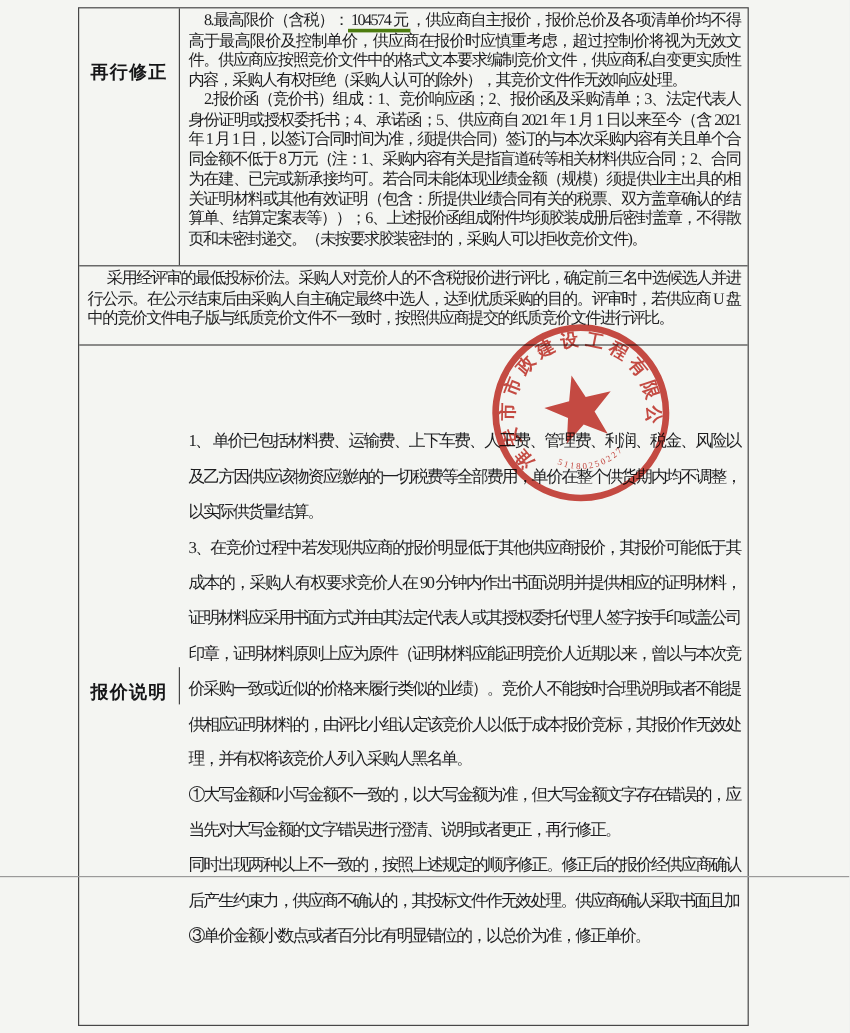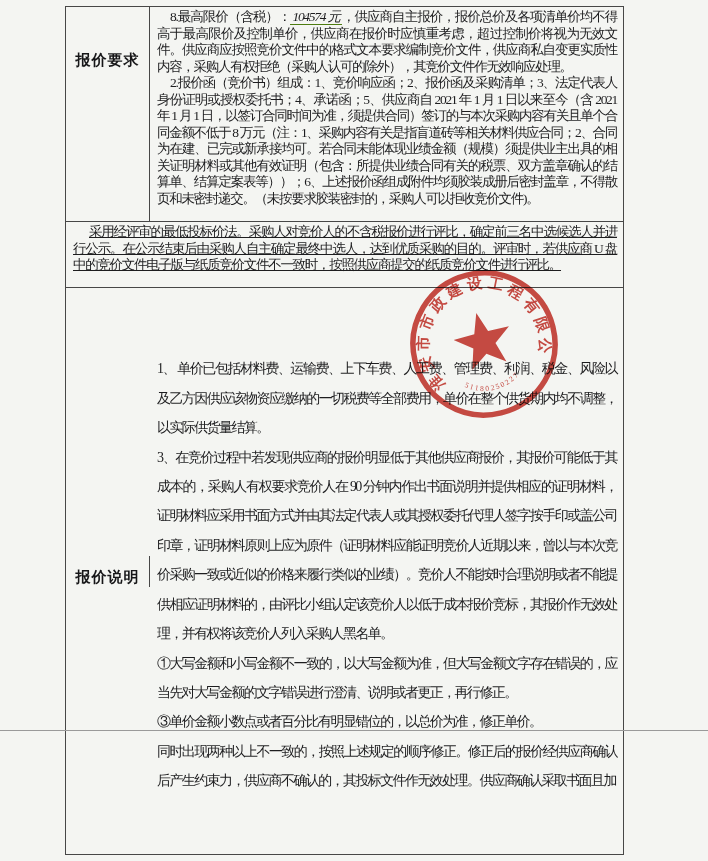--- a/index.html
+++ b/index.html
@@ -13,59 +13,59 @@
   .row-3{flex:1;border-bottom:none;align-items:center;}
   .label-cell{width:84px;flex-shrink:0;border-right:1.6px solid #474747;box-sizing:border-box;
         font-weight:bold;font-size:15px;color:#161618;}
   .label-1{padding-top:44px;text-align:center;letter-spacing:1px;}
   .label-2{padding:8px 2px 0 4px;line-height:28px;letter-spacing:0.5px;}
   .label-3{padding-top:12px;text-align:center;letter-spacing:1px;}
   .content-cell{flex:1;overflow:hidden;box-sizing:border-box;text-align:justify;}
   .content-1{padding:2px 6px 0 7px;font-size:13.5px;line-height:16.5px;letter-spacing:-1.3px;}
   .content-1 p{margin:0;text-indent:13px;}
   .content-2{padding:2px 6px 0 7px;font-size:13.5px;line-height:16.5px;letter-spacing:-1.3px;}
-  .content-2 p{margin:0;text-indent:16px;text-decoration:underline;}
+  .content-2 p{margin:0;text-indent:16px;}
   .content-3{padding:8px 6px 0 7px;font-size:14px;line-height:29.4px;letter-spacing:-1.6px;}
   .content-3 p{margin:0;}
-  .uline{border-bottom:1px solid #4d7c0f;padding:0 2px;font-style:italic;}
+  .uline{border-bottom:3px solid #4d7c0f;padding:0 2px;}
   .page-break-line{position:absolute;left:0;top:730px;width:708px;height:1px;
         background:#9a9a9a;z-index:6;}
   .stamp{position:absolute;left:406px;top:266px;width:156px;height:156px;z-index:5;
         opacity:.82;mix-blend-mode:multiply;transform:rotate(-14deg);}
   .stamp text{font-family:"Liberation Serif","DejaVu Serif",serif;}
 </style>
 </head>
 <body>
 
 <div class="page">
 
   <div class="doc-table">
 
     <section class="row row-1">
-      <div class="label-cell label-1">报价要求</div>
+      <div class="label-cell label-1">再行修正</div>
       <div class="content-cell content-1">
         <p><span>8.最高限价（含税）：</span><span class="uline">104574 元</span><span>，供应商自主报价，报价总价及各项清单价均不得高于最高限价及控制单价，供应商在报价时应慎重考虑，超过控制价将视为无效文件。供应商应按照竞价文件中的格式文本要求编制竞价文件，供应商私自变更实质性内容，采购人有权拒绝（采购人认可的除外），其竞价文件作无效响应处理。</span></p>
         <p>2.报价函（竞价书）组成：1、竞价响应函；2、报价函及采购清单；3、法定代表人身份证明或授权委托书；4、承诺函；5、供应商自 2021 年 1 月 1 日以来至今（含 2021 年 1 月 1 日，以签订合同时间为准，须提供合同）签订的与本次采购内容有关且单个合同金额不低于 8 万元（注：1、采购内容有关是指盲道砖等相关材料供应合同；2、合同为在建、已完或新承接均可。若合同未能体现业绩金额（规模）须提供业主出具的相关证明材料或其他有效证明（包含：所提供业绩合同有关的税票、双方盖章确认的结算单、结算定案表等））；6、上述报价函组成附件均须胶装成册后密封盖章，不得散页和未密封递交。（未按要求胶装密封的，采购人可以拒收竞价文件)。</p>
       </div>
     </section>
 
     <section class="row row-2">
       <div class="content-cell content-2">
         <p>采用经评审的最低投标价法。采购人对竞价人的不含税报价进行评比，确定前三名中选候选人并进行公示。在公示结束后由采购人自主确定最终中选人，达到优质采购的目的。评审时，若供应商 U 盘中的竞价文件电子版与纸质竞价文件不一致时，按照供应商提交的纸质竞价文件进行评比。</p>
       </div>
     </section>
 
     <section class="row row-3">
       <div class="label-cell label-3">报价说明</div>
       <div class="content-cell content-3">
         <p>1、 单价已包括材料费、运输费、上下车费、人工费、管理费、利润、税金、风险以及乙方因供应该物资应缴纳的一切税费等全部费用，单价在整个供货期内均不调整，以实际供货量结算。</p>
         <p>3、在竞价过程中若发现供应商的报价明显低于其他供应商报价，其报价可能低于其成本的，采购人有权要求竞价人在 90 分钟内作出书面说明并提供相应的证明材料，证明材料应采用书面方式并由其法定代表人或其授权委托代理人签字按手印或盖公司印章，证明材料原则上应为原件（证明材料应能证明竞价人近期以来，曾以与本次竞价采购一致或近似的价格来履行类似的业绩）。竞价人不能按时合理说明或者不能提供相应证明材料的，由评比小组认定该竞价人以低于成本报价竞标，其报价作无效处理，并有权将该竞价人列入采购人黑名单。</p>
         <p>①大写金额和小写金额不一致的，以大写金额为准，但大写金额文字存在错误的，应当先对大写金额的文字错误进行澄清、说明或者更正，再行修正。</p>
+        <p>同时出现两种以上不一致的，按照上述规定的顺序修正。修正后的报价经供应商确认后产生约束力，供应商不确认的，其投标文件作无效处理。供应商确认采取书面且加</p>
         <p>③单价金额小数点或者百分比有明显错位的，以总价为准，修正单价。</p>
-        <p>同时出现两种以上不一致的，按照上述规定的顺序修正。修正后的报价经供应商确认后产生约束力，供应商不确认的，其投标文件作无效处理。供应商确认采取书面且加</p>
       </div>
     </section>
 
   </div>
 
   <svg class="stamp" viewBox="0 0 156 156" xmlns="http://www.w3.org/2000/svg">
     <defs>
       <path id="seal-top-arc" d="M 32.1 110.1 A 56 56 0 1 1 123.9 110.1" fill="none"></path>
       <path id="seal-bottom-arc" d="M 47.8 114 A 47 47 0 0 0 108.2 114" fill="none"></path>
     </defs>

